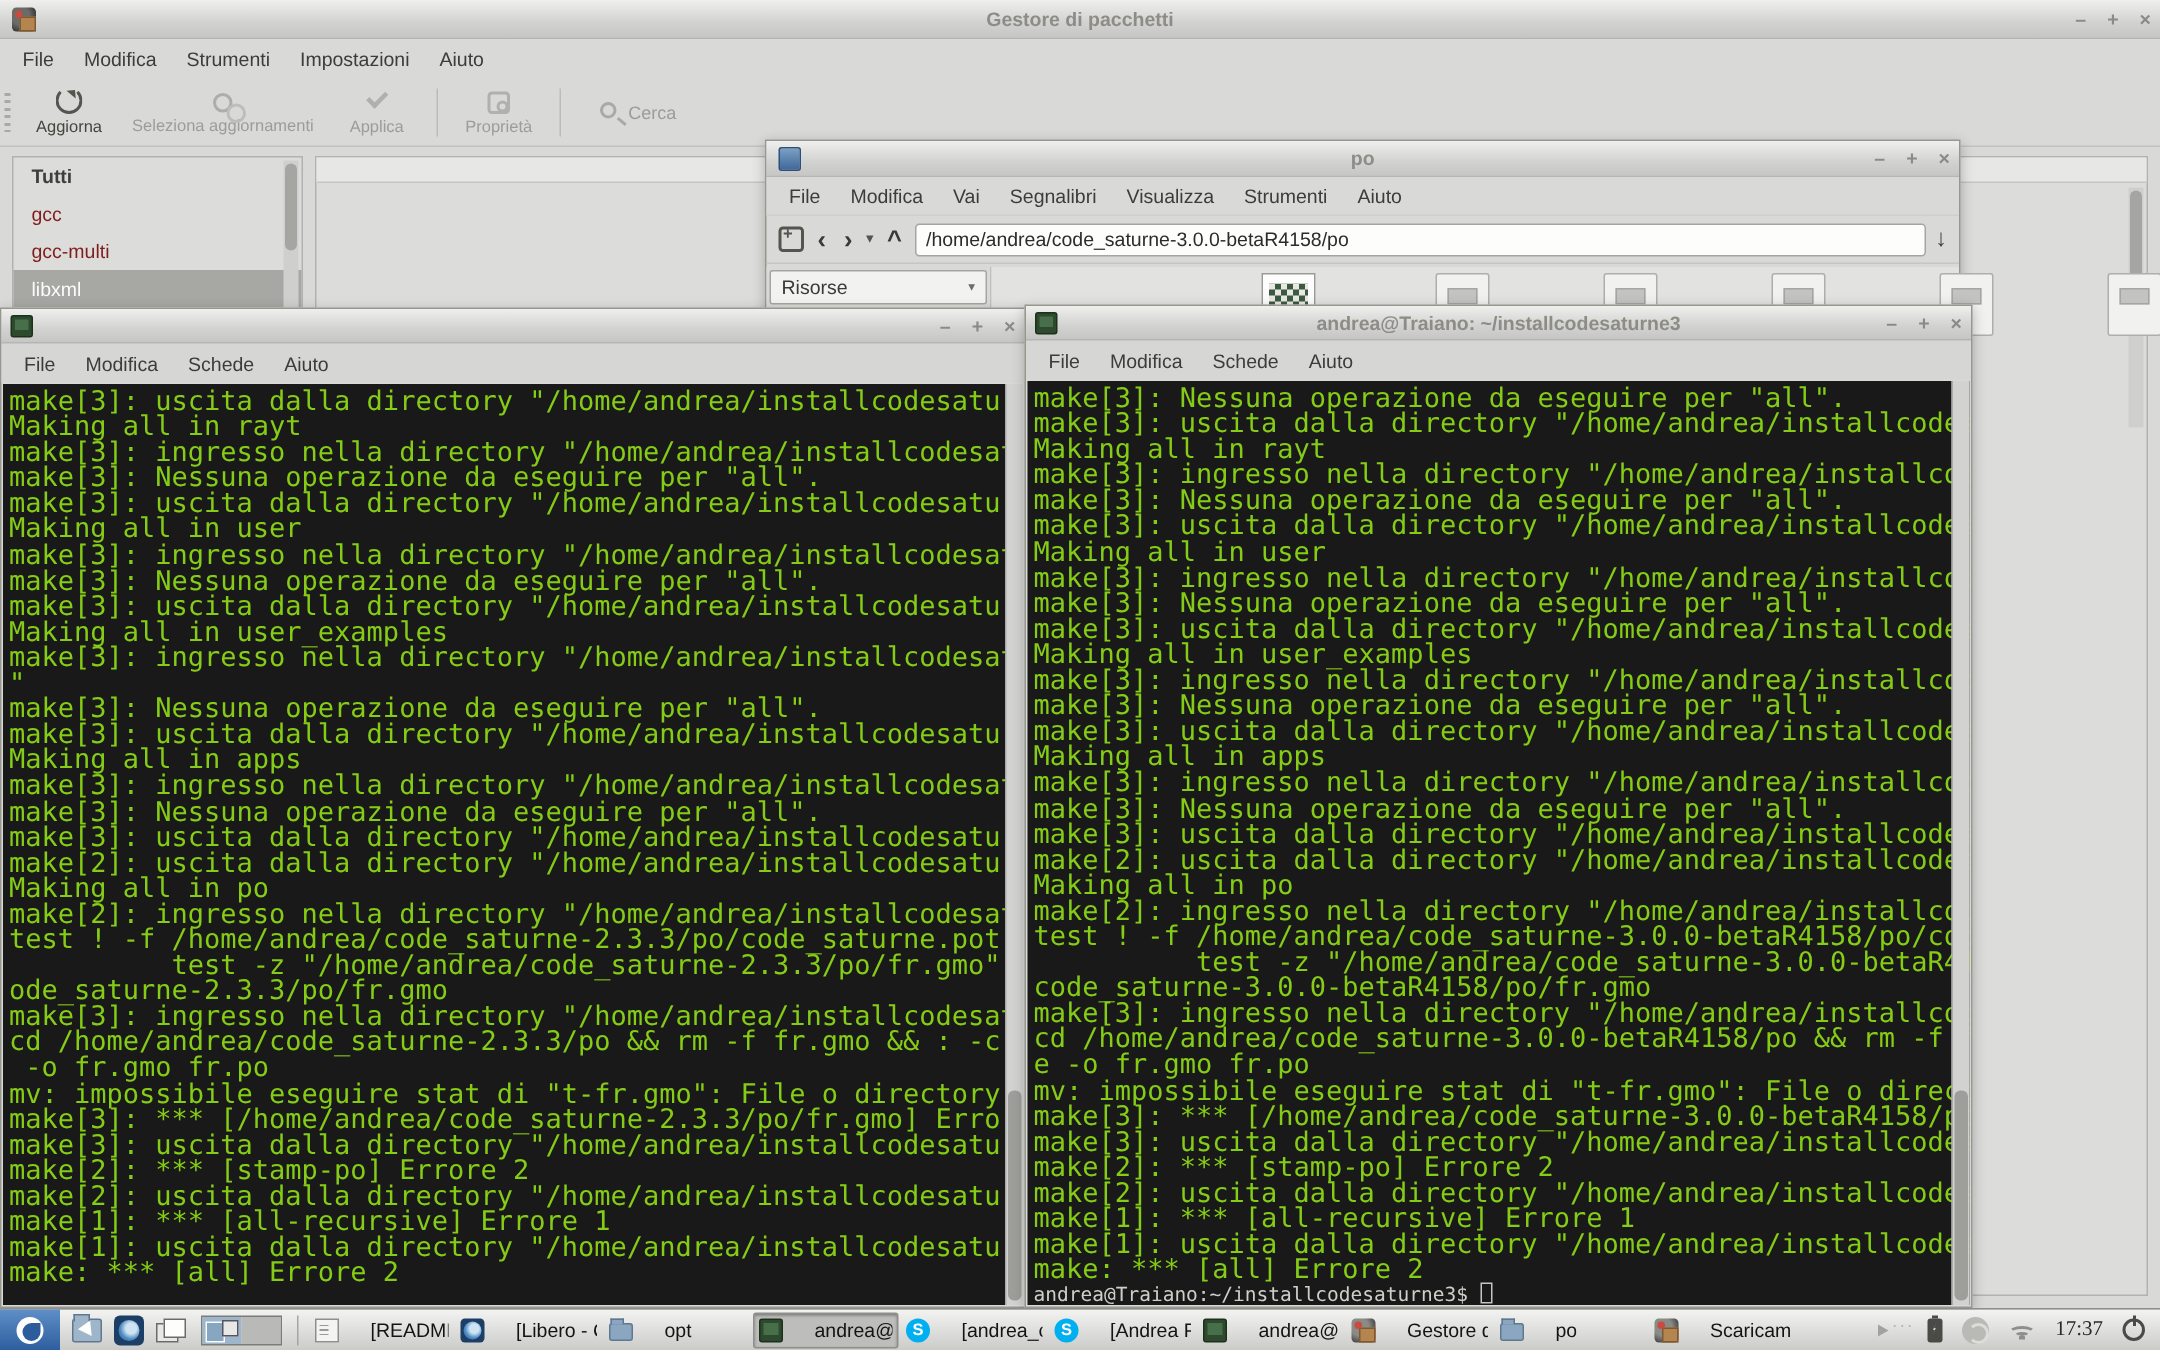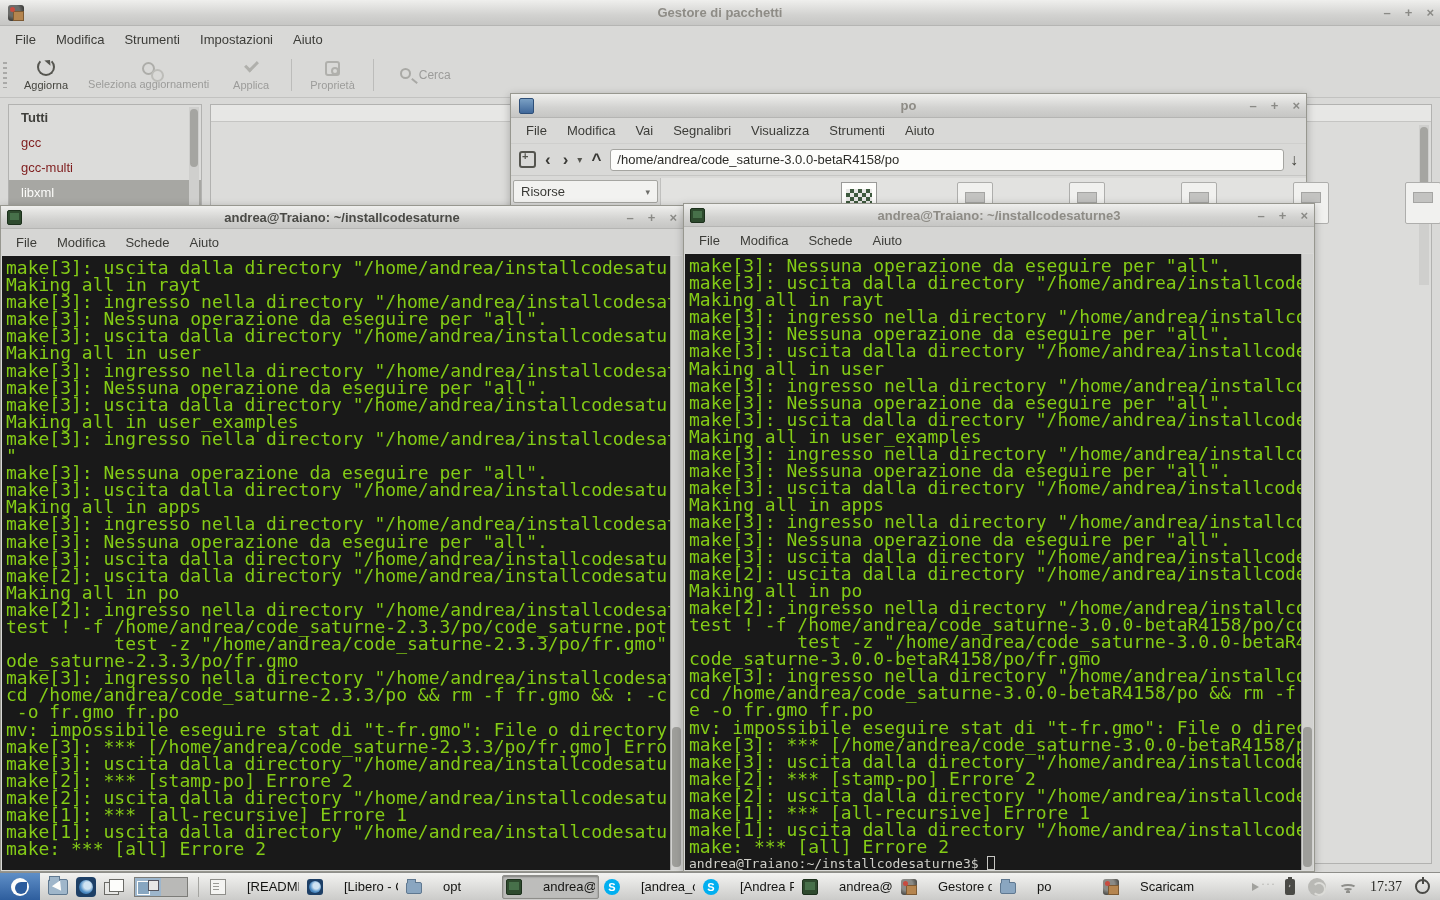--- a/index.html
+++ b/index.html
@@ -306,21 +306,20 @@
       <div class="file-slot file-plain" style="left:520px"></div>
       <div class="file-slot file-plain" style="left:632px"></div>
       <div class="file-slot file-plain" style="left:744px"></div>
     </div>
   </div>
 </div>
 
 <div class="win terminal" id="term-left">
   <div class="titlebar">
     <div class="term-icon"></div>
-    <div class="title focused">andrea@Traiano: ~/installcodesaturne</div>
     <div class="winctl">
       <span>–</span>
       <span>+</span>
       <span>×</span>
     </div>
   </div>
   <div class="menubar">
     <span>File</span>
     <span>Modifica</span>
     <span>Schede</span>

